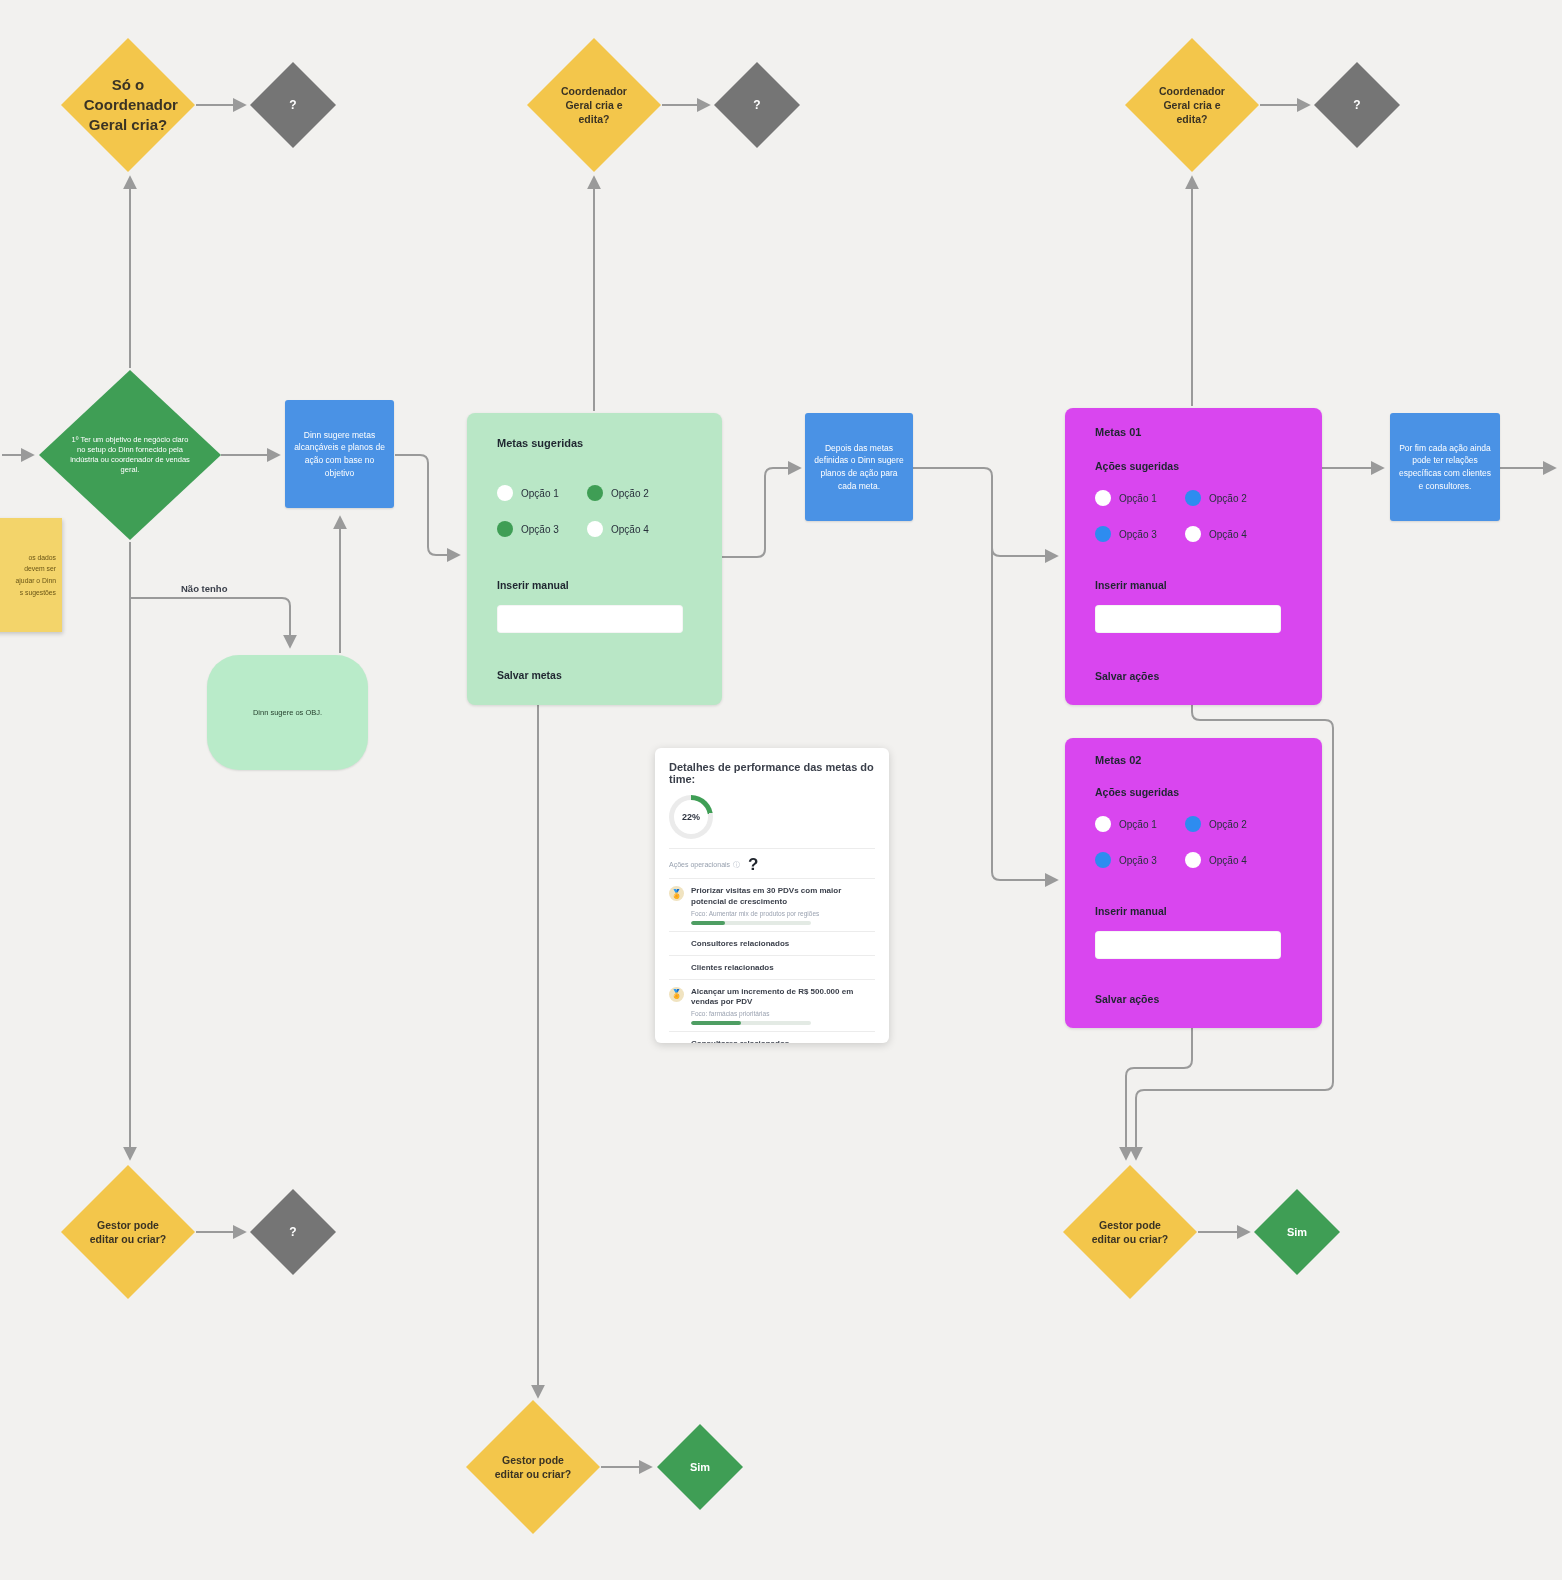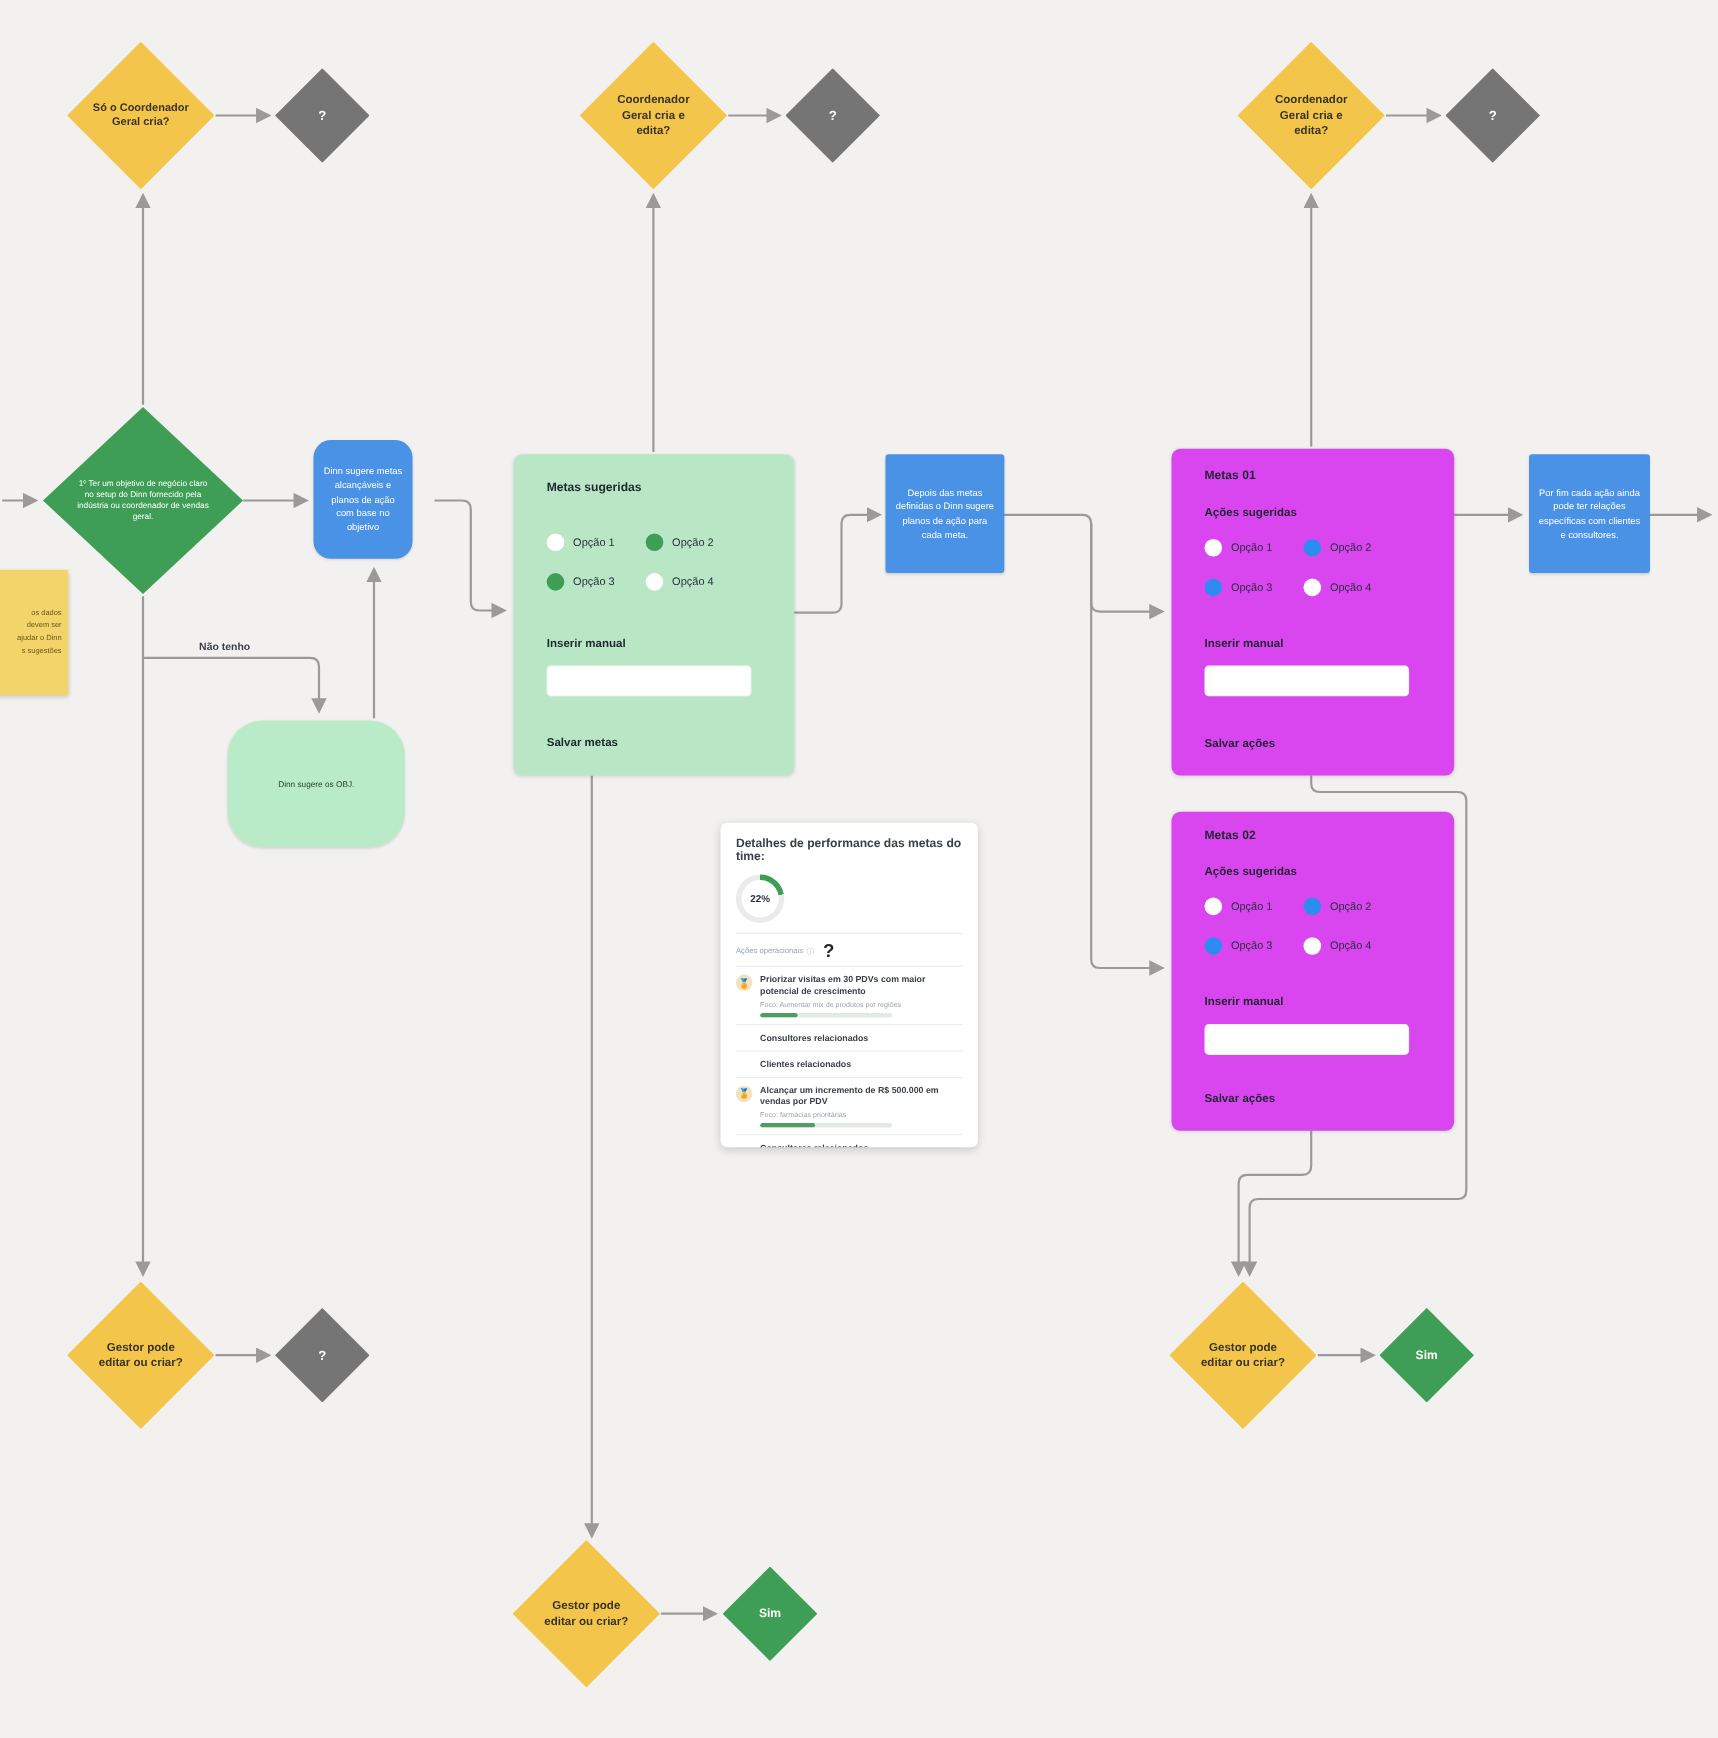--- a/index.html
+++ b/index.html
@@ -104,21 +104,21 @@
       <path d="M1192,705 V712 Q1192,720 1200,720 H1325 Q1333,720 1333,728 V1082 Q1333,1090 1325,1090 H1144 Q1136,1090 1136,1098 V1158" marker-end="url(#arr)"></path>
       <path d="M1192,1028 V1060 Q1192,1068 1184,1068 H1134 Q1126,1068 1126,1076 V1158" marker-end="url(#arr)"></path>
       <path d="M538,705 V1396" marker-end="url(#arr)"></path>
       <path d="M601,1467 H650" marker-end="url(#arr)"></path>
       <path d="M196,1232 H244" marker-end="url(#arr)"></path>
       <path d="M1198,1232 H1248" marker-end="url(#arr)"></path>
     </g>
   </svg>
 
   <div class="node diamond d-yellow" style="left:61px;top:38px;width:134px;height:134px;">
-    <span class="dlabel" style="font-size:10px;">Só o Coordenador Geral cria?</span>
+    <span class="dlabel" style="font-size:15px;">Só o Coordenador Geral cria?</span>
   </div>
   <div class="node diamond d-gray" style="left:250px;top:62px;width:86px;height:86px;">
     <span class="dlabel" style="font-size:12px;">?</span>
   </div>
 
   <div class="node diamond d-yellow" style="left:527px;top:38px;width:134px;height:134px;">
     <span class="dlabel" style="font-size:10.5px;">Coordenador Geral cria e edita?</span>
   </div>
   <div class="node diamond d-gray" style="left:714px;top:62px;width:86px;height:86px;">
     <span class="dlabel" style="font-size:12px;">?</span>
@@ -135,21 +135,21 @@
     <span class="dlabel" style="font-size:7.5px;font-weight:500;">1º Ter um objetivo de negócio claro no setup do Dinn fornecido pela indústria ou coordenador de vendas geral.</span>
   </div>
 
   <div class="node sticky" style="left:-26px;top:518px;width:88px;height:114px;">
     <span>os dados</span>
     <span>devem ser</span>
     <span>ajudar o Dinn</span>
     <span>s sugestões</span>
   </div>
 
-  <div class="node rect-blue" style="left:285px;top:400px;width:90px;height:108px;border-radius:16px;">
+  <div class="node rect-blue" style="left:285px;top:400px;width:109px;height:108px;">
     <span>Dinn sugere metas alcançáveis e planos de ação com base no objetivo</span>
   </div>
 
   <div class="edge-label" style="left:168px;top:583px;">Não tenho</div>
 
   <div class="node pill-green" style="left:207px;top:655px;width:161px;height:115px;">
     <span>Dinn sugere os OBJ.</span>
   </div>
 
   <div class="node panel panel-green" style="left:467px;top:413px;width:255px;height:292px;">

